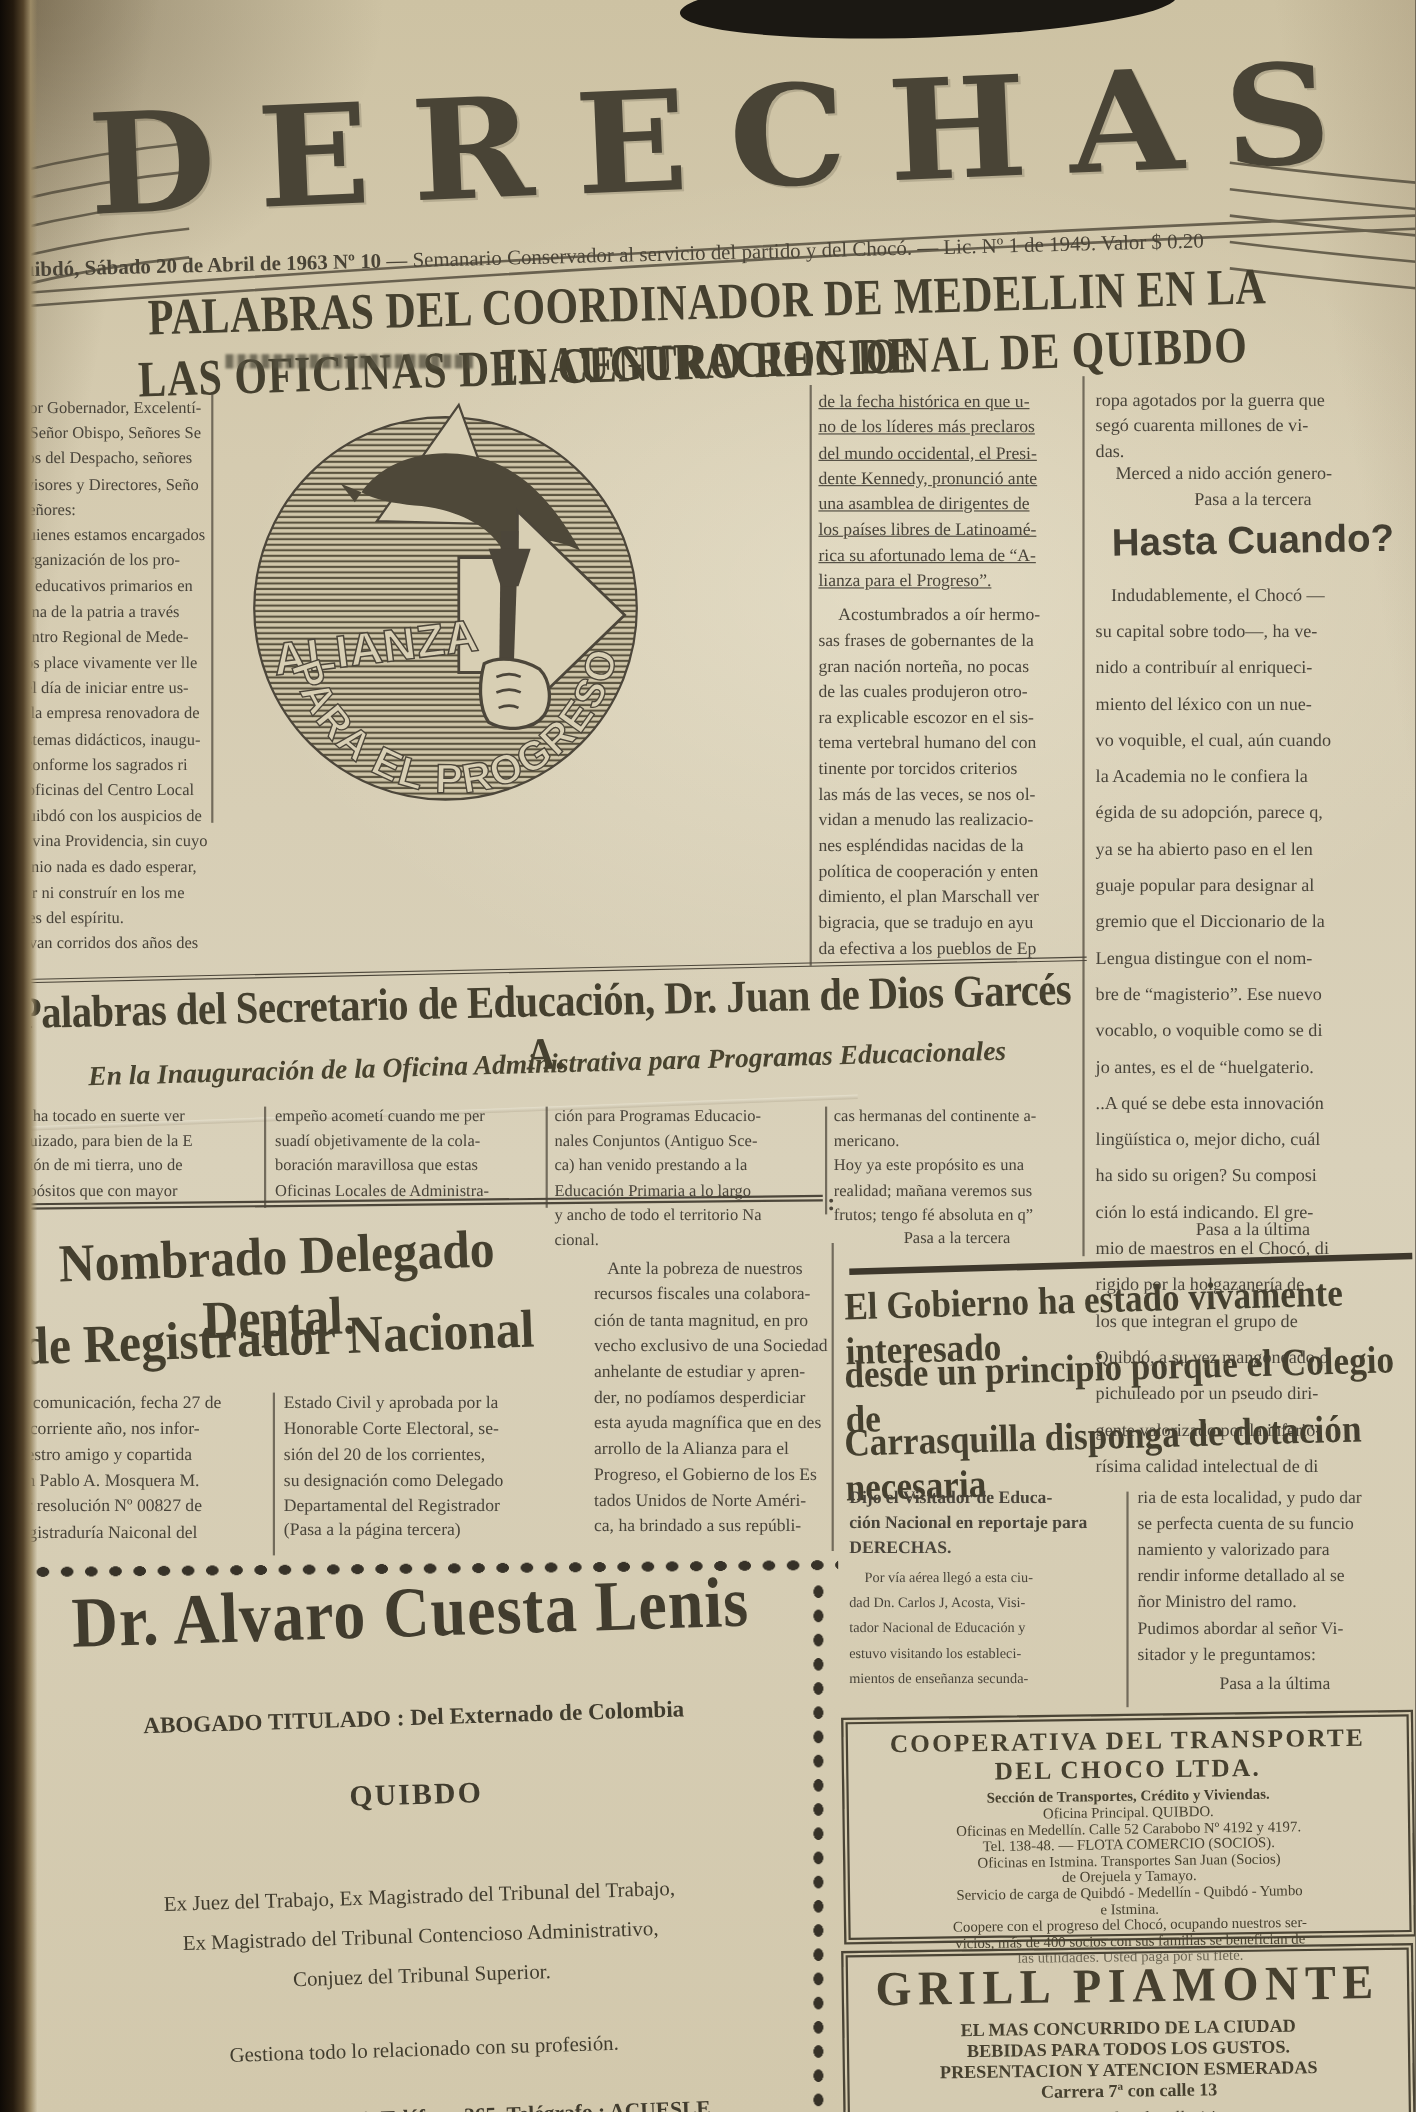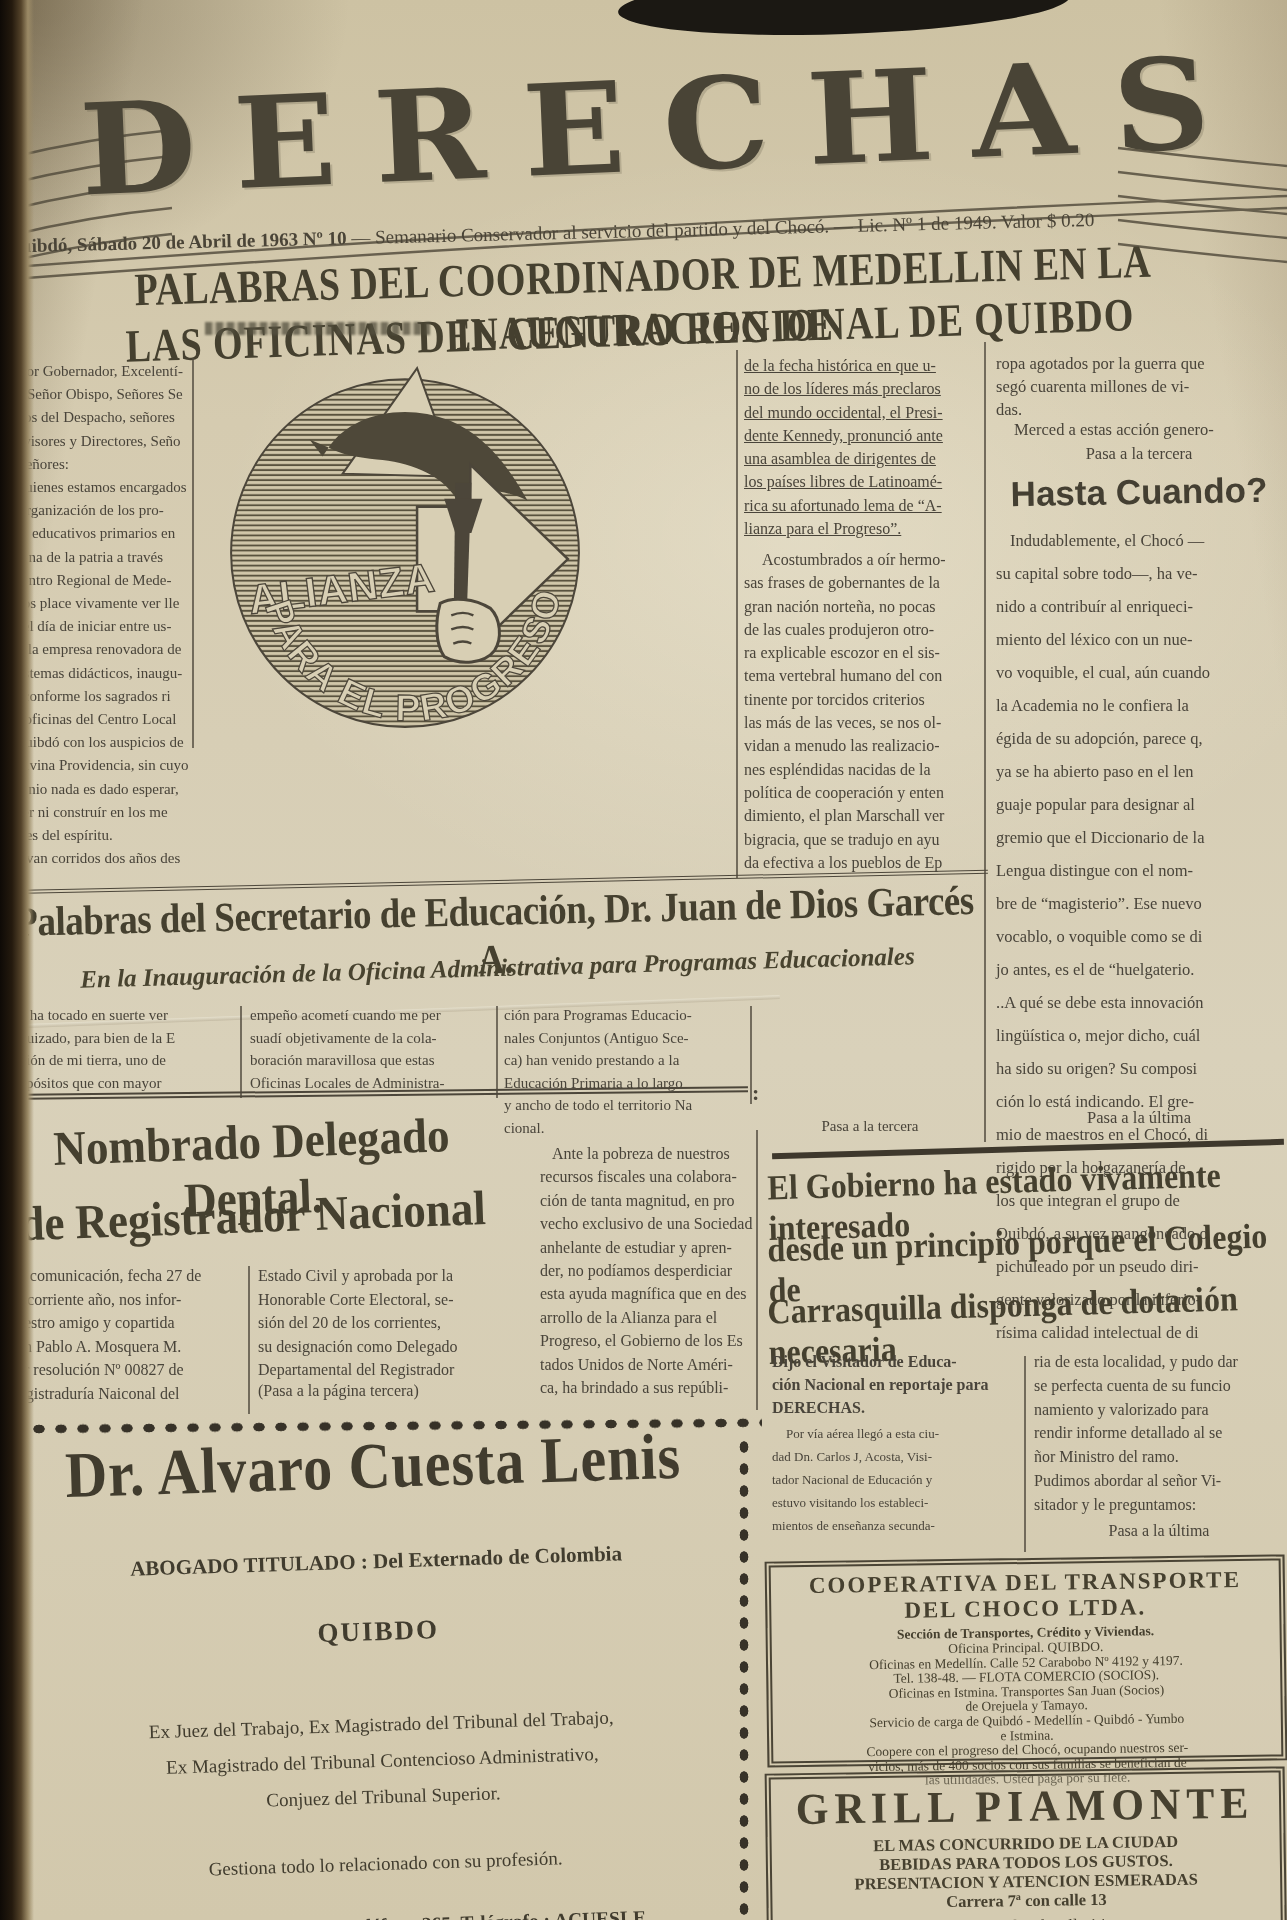--- a/index.html
+++ b/index.html
@@ -140,21 +140,21 @@
 vidan a menudo las realizacio-
 nes espléndidas nacidas de la
 política de cooperación y enten
 dimiento, el plan Marschall ver
 bigracia, que se tradujo en ayu
 da efectiva a los pueblos de Ep</div>
 
   <div class="col" style="left:996px;top:352px;width:286px;font-size:16.5px;line-height:23px;">ropa agotados por la guerra que
 segó cuarenta millones de vi-
 das.</div>
-  <div class="col" style="left:996px;top:418px;width:286px;font-size:16.5px;line-height:23px;text-indent:18px;">Merced a estas acción genero-</div>
+  <div class="col" style="left:996px;top:418px;width:286px;font-size:16.5px;line-height:23px;text-indent:18px;">Merced a nido acción genero-</div>
   <div class="col jump" style="left:996px;top:442px;width:286px;font-size:16.5px;line-height:23px;">Pasa a la tercera</div>
   <div class="abs" style="left:996px;top:472px;width:286px;text-align:center;font-family:'Liberation Sans','DejaVu Sans',sans-serif;
        font-weight:bold;font-size:35px;color:#443f32;transform:rotate(-1deg);">Hasta Cuando?</div>
   <div class="col" style="left:996px;top:524px;width:288px;font-size:16.5px;line-height:33px;text-indent:14px;">Indudablemente, el Chocó —
 su capital sobre todo—, ha ve-
 nido a contribuír al enriqueci-
 miento del léxico con un nue-
 vo voquible, el cual, aún cuando
 la Academia no le confiera la
 égida de su adopción, parece q,
@@ -193,20 +193,25 @@
   <div class="col" style="left:250px;top:1004px;width:242px;font-size:15px;line-height:22.5px;">empeño acometí cuando me per
 suadí objetivamente de la cola-
 boración maravillosa que estas
 Oficinas Locales de Administra-</div>
   <div class="col" style="left:504px;top:1004px;width:242px;font-size:15px;line-height:22.5px;">ción para Programas Educacio-
 nales Conjuntos (Antiguo Sce-
 ca) han venido prestando a la
 Educación Primaria a lo largo
 y ancho de todo el territorio Na
 cional.</div>
+  <div class="col" style="left:758px;top:1004px;width:224px;font-size:15px;line-height:22.5px;">cas hermanas del continente a-
+mericano.
+Hoy ya este propósito es una
+realidad; mañana veremos sus
+frutos; tengo fé absoluta en q”</div>
   <div class="col jump" style="left:758px;top:1118px;width:224px;font-size:15px;">Pasa a la tercera</div>
   <div class="abs" style="left:24px;top:1090px;width:724px;border-top:6px double #4c463a;transform:rotate(-.6deg);"></div>
   <div class="abs" style="left:752px;top:1080px;font-weight:bold;font-size:22px;color:#4c463a;">:</div>
 
   <div class="vr" style="left:756px;top:1130px;height:280px;"></div>
   <div class="col" style="left:504px;top:1142px;width:246px;font-size:16px;line-height:23.4px;text-indent:12px;margin-left:36px;">Ante la pobreza de nuestros
 recursos fiscales una colabora-
 ción de tanta magnitud, en pro
 vecho exclusivo de una Sociedad
 anhelante de estudiar y apren-

